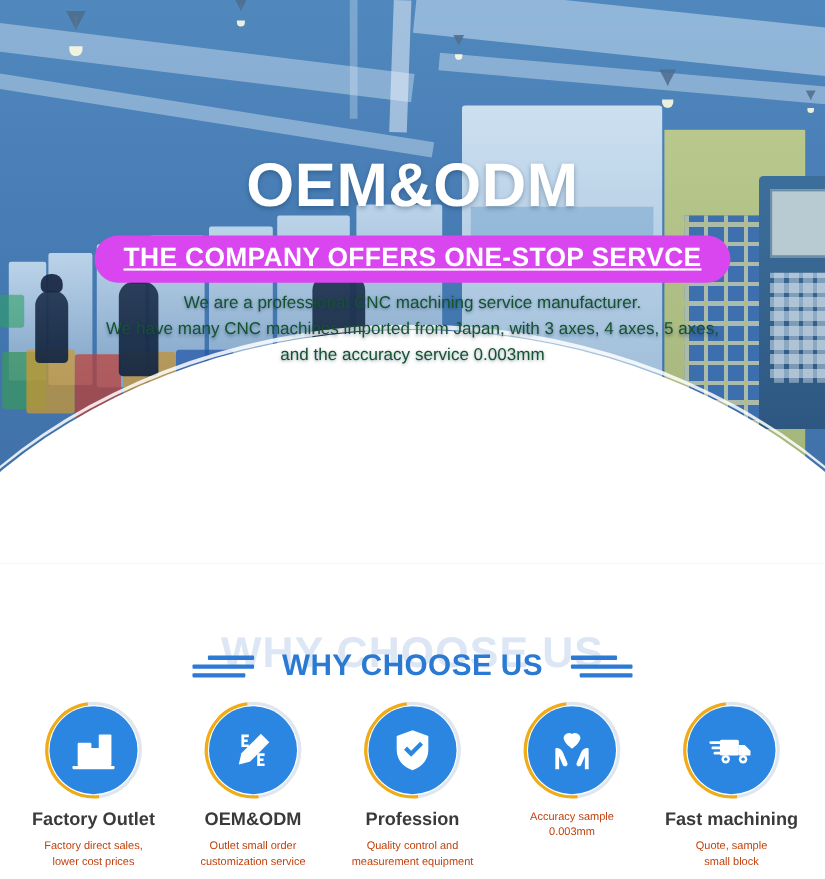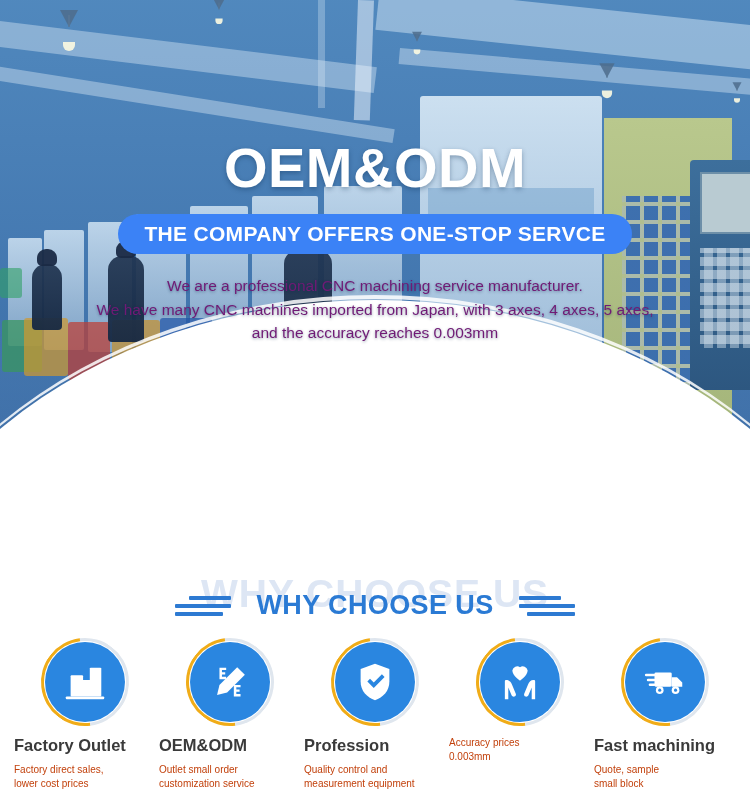--- a/index.html
+++ b/index.html
@@ -136,28 +136,29 @@
   .hero-text { position:absolute; left:0; top:0; width:750px; z-index:6; }
   .hero-title {
     text-align:center; margin-top:140px;
     font-size:56px; font-weight:bold; color:#ffffff;
     letter-spacing:.5px; line-height:1;
     text-shadow:0 2px 5px rgba(10,40,75,.35);
   }
   .hero-pill-wrap { text-align:center; margin-top:18px; }
   .hero-pill {
     display:inline-block; padding:8px 26px 9px;
-    border-radius:22px; background:#3b82f6;
-    color:#ffffff; font-size:21px; font-weight:bold;
+    border-radius:22px; background:#d946ef;
+    color:#ffffff; font-size:24px; font-weight:bold;
     letter-spacing:.3px; line-height:1.1;
     white-space:nowrap;
+    text-decoration:underline;
   }
   .hero-body {
-    margin-top:20px; text-align:center;
-    color:#701a75; font-size:15.5px; line-height:1.52;
+    margin-top:7px; text-align:center;
+    color:#14532d; font-size:15.5px; line-height:1.52;
     font-weight:400; text-shadow:0 1px 3px rgba(10,40,75,.45);
   }
   .hero-body .l3 { display:block; }
 
   
   .section {
     position:absolute; left:0; top:540px; width:750px;
   }
   .section-head {
     position:relative; height:78px;
@@ -184,21 +185,21 @@
   .deco.right i:nth-child(1){ width:42px; margin-left:0; }
   .deco.right i:nth-child(2){ width:56px; margin-left:0; }
   .deco.right i:nth-child(3){ width:48px; margin-left:8px; }
 
   
   .features {
     display:flex; justify-content:space-between;
     padding:24px 14px 0;
   }
   .feature {
-    width:142px; 
+    width:142px; text-align:center;
   }
   .icon-circle {
     position:relative; width:80px; height:80px; margin:0 auto 14px;
     border-radius:50%;
   }
   .icon-circle .ring {
     position:absolute; left:-4px; top:-4px; width:88px; height:88px;
     border-radius:50%;
     border:3px solid #f0ac18;
     border-top-color:#dfe6ee;
@@ -279,21 +280,21 @@
 </div>
 
 <div class="hero-text">
   <div class="hero-title">OEM&amp;ODM</div>
   <div class="hero-pill-wrap">
     <span class="hero-pill">THE COMPANY OFFERS ONE-STOP SERVCE</span>
   </div>
   <div class="hero-body">
     <span class="l3">We are a professional CNC machining service manufacturer.</span>
     <span class="l3">We have many CNC machines imported from Japan, with 3 axes, 4 axes, 5 axes,</span>
-    <span class="l3">and the accuracy reaches 0.003mm</span>
+    <span class="l3">and the accuracy service 0.003mm</span>
   </div>
 </div>
 
 <div class="section">
   <div class="section-head">
     <div class="ghost">WHY CHOOSE US</div>
     <div class="head-row">
       <span class="deco left">
         <i></i>
           <i></i>
@@ -383,21 +384,21 @@
         <span class="ring"></span>
         <span class="disc">
           <svg viewBox="0 0 48 48" aria-hidden="true">
             <path d="M24 22.5s-8-5.4-8-10.6A5.2 5.2 0 0 1 24 8.6a5.2 5.2 0 0 1 8 3.3c0 5.2-8 10.6-8 10.6z"></path>
             <path d="M10 22c2.6 0 4.6 2.1 5.6 4.6l4 9.6c.5 1.2-.1 2.6-1.4 3-1.2.4-2.5-.2-3-1.4l-3.4-8V42h-3.6V23.2c0-.7.5-1.2 1.8-1.2z"></path>
             <path d="M38 22c-2.6 0-4.6 2.1-5.6 4.6l-4 9.6c-.5 1.2.1 2.6 1.4 3 1.2.4 2.5-.2 3-1.4l3.4-8V42h3.6V23.2c0-.7-.5-1.2-1.8-1.2z"></path>
           </svg>
         </span>
       </div>
       <div class="feature-desc">
-        <span>Accuracy prices</span><br>
+        <span>Accuracy sample</span><br>
         <span>0.003mm</span>
       </div>
     </div>
 
     <div class="feature">
       <div class="icon-circle">
         <span class="ring"></span>
         <span class="disc">
           <svg viewBox="0 0 48 48" aria-hidden="true">
             <rect x="13" y="14" width="18" height="15" rx="1.5"></rect>

